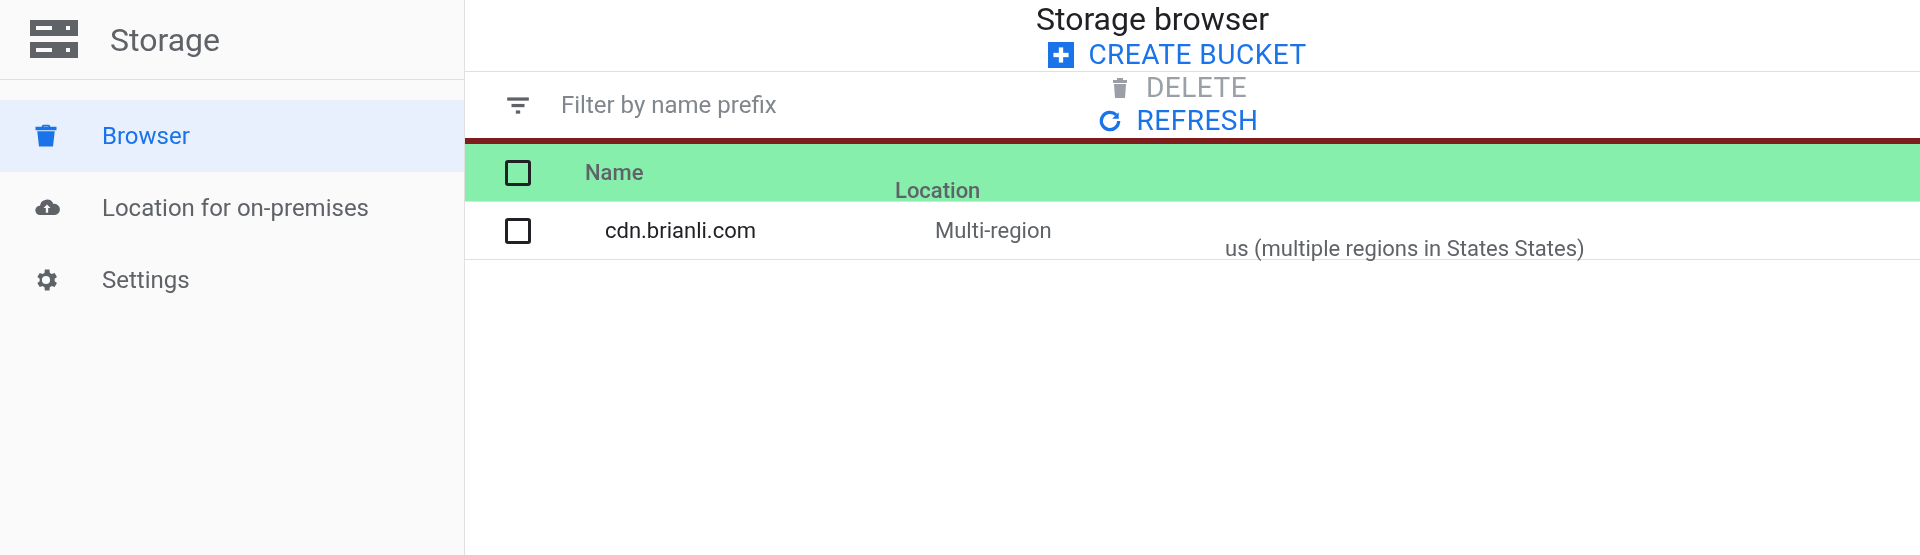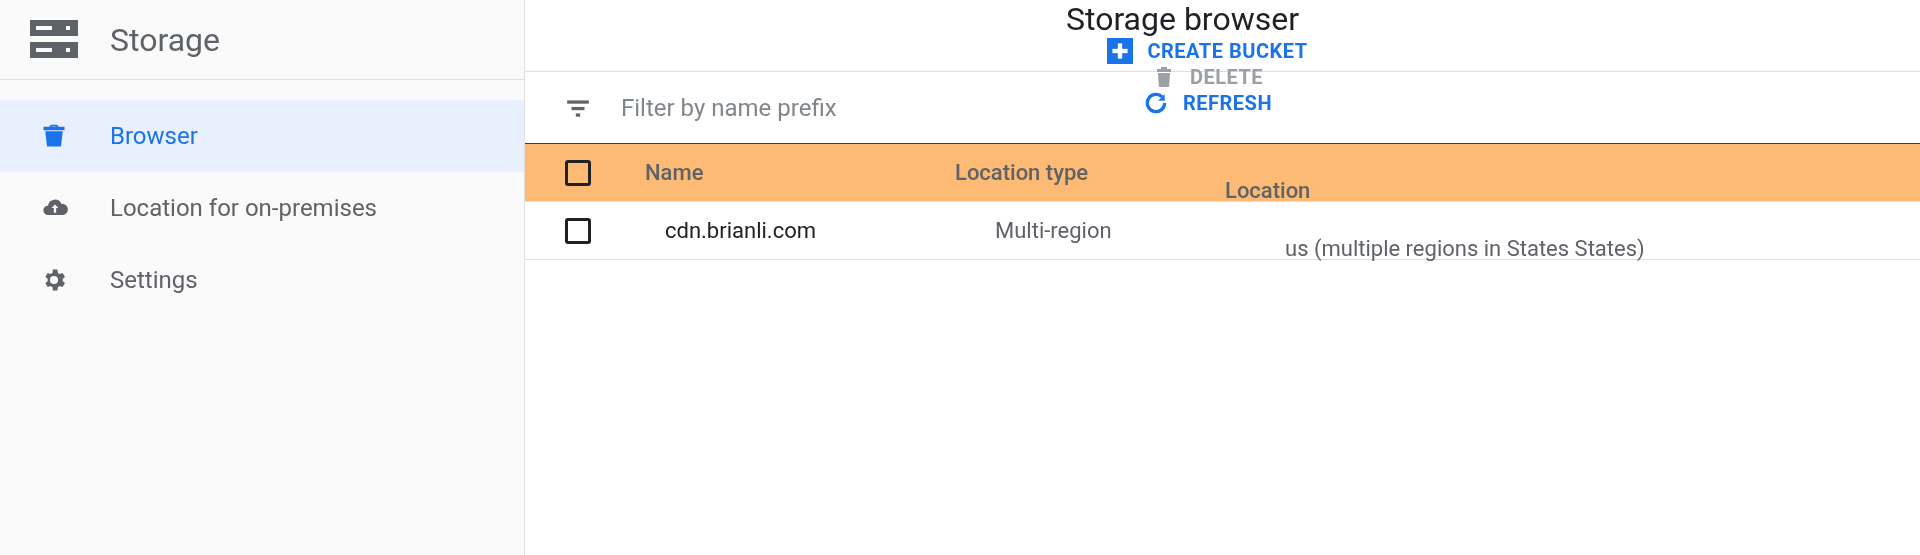--- a/index.html
+++ b/index.html
@@ -11,21 +11,21 @@
     body {
       width: 1920px;
       height: 555px;
       display: flex;
       background: #fff;
       color: #202124;
       overflow: hidden;
     }
     
     .sidebar {
-      width: 525px;
+      width: 465px;
       background: #fafafa;
       border-right: 1px solid #e0e0e0;
       display: flex;
       flex-direction: column;
     }
     .sidebar-header {
       display: flex;
       align-items: center;
       height: 80px;
       padding-left: 30px;
@@ -43,21 +43,21 @@
       font-weight: 400;
       margin-left: 24px;
     }
     .sidebar-nav {
       padding-top: 20px;
     }
     .sidebar-item {
       display: flex;
       align-items: center;
       height: 72px;
-      padding-left: 40px;
+      padding-left: 32px;
       cursor: pointer;
       font-size: 24px;
       color: #5f6368;
     }
     .sidebar-item.active {
       background: #e8f0fe;
       color: #1a73e8;
     }
     .sidebar-item .icon {
       width: 60px;
@@ -83,40 +83,40 @@
     }
     .main-header .page-title {
       font-size: 32px;
       font-weight: 400;
       color: #202124;
       margin-right: 120px;
     }
     .action-button {
       display: flex;
       align-items: center;
-      font-size: 20px;
-      font-weight: 700;
+      font-size: 28px;
+      font-weight: 400;
       letter-spacing: 0.5px;
       cursor: pointer;
       margin-right: 70px;
     }
     .action-button.primary { color: #1a73e8; }
     .action-button.disabled { color: #9aa0a6; }
     .action-button .icon {
       margin-right: 14px;
       display: flex;
       align-items: center;
     }
     
     .filter-bar {
       display: flex;
       align-items: center;
       height: 72px;
       padding-left: 40px;
-      border-bottom: 1px solid #7f1d1d;
+      border-bottom: 6px solid #7f1d1d;
     }
     .filter-bar .icon {
       color: #5f6368;
       margin-right: 30px;
       display: flex;
       align-items: center;
     }
     .filter-input {
       border: none;
       outline: none;
@@ -126,21 +126,21 @@
       background: transparent;
     }
     .filter-input::placeholder {
       color: #80868b;
     }
     
     .table-header {
       display: flex;
       align-items: center;
       height: 58px;
-      background: #fdba74;
+      background: #86efac;
       border-bottom: 1px solid #e0e0e0;
       padding-left: 40px;
     }
     .table-row {
       display: flex;
       align-items: center;
       height: 58px;
       border-bottom: 1px solid #e0e0e0;
       padding-left: 40px;
       cursor: pointer;
@@ -269,21 +269,20 @@
       </svg>
     </span>
     <input class="filter-input" type="text" placeholder="Filter by name prefix" style="">
   </div>
 
   <div class="table-header">
     <div class="col col-check">
       <div class="checkbox"></div>
     </div>
     <div class="col col-name">Name</div>
-    <div class="col col-loctype">Location type</div>
     <div class="col col-location">Location</div>
   </div>
 
   <div class="table-row">
     <div class="col col-check">
       <div class="checkbox"></div>
     </div>
     <div class="col col-name">cdn.brianli.com</div>
     <div class="col col-loctype">Multi-region</div>
     <div class="col col-location">us (multiple regions in States States)</div>

